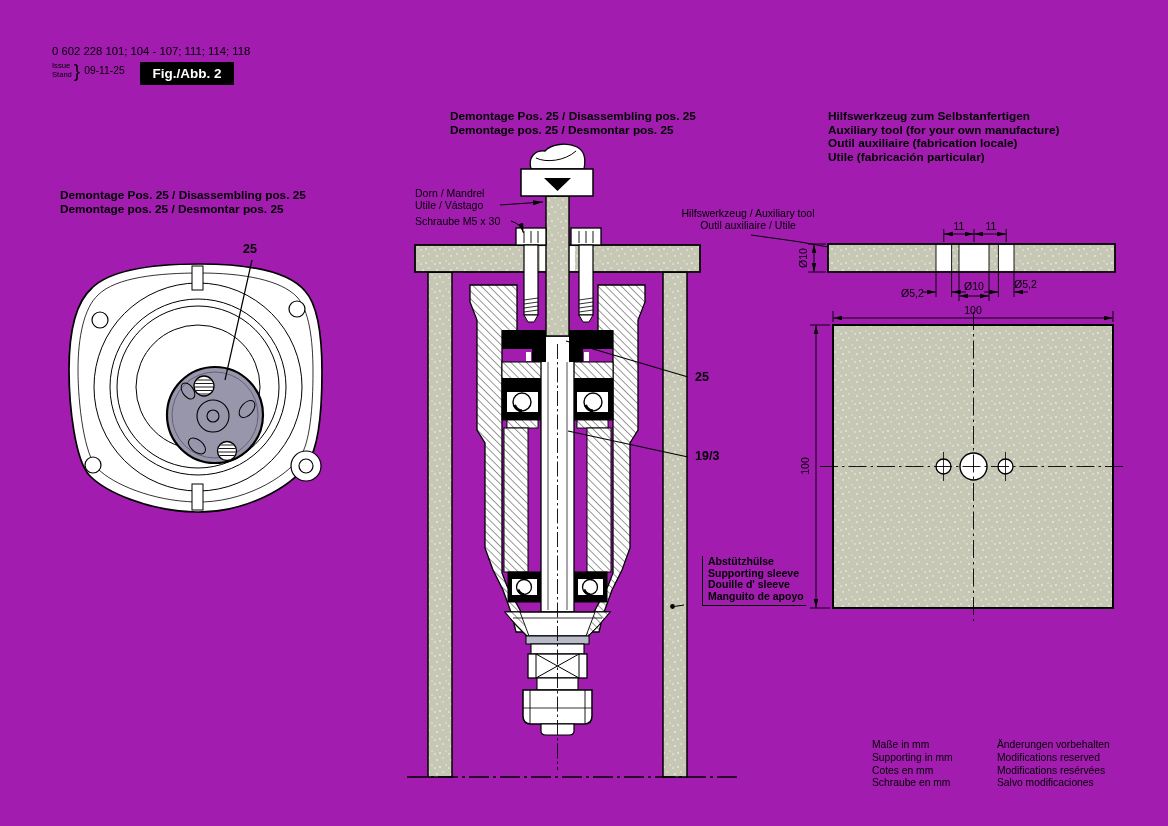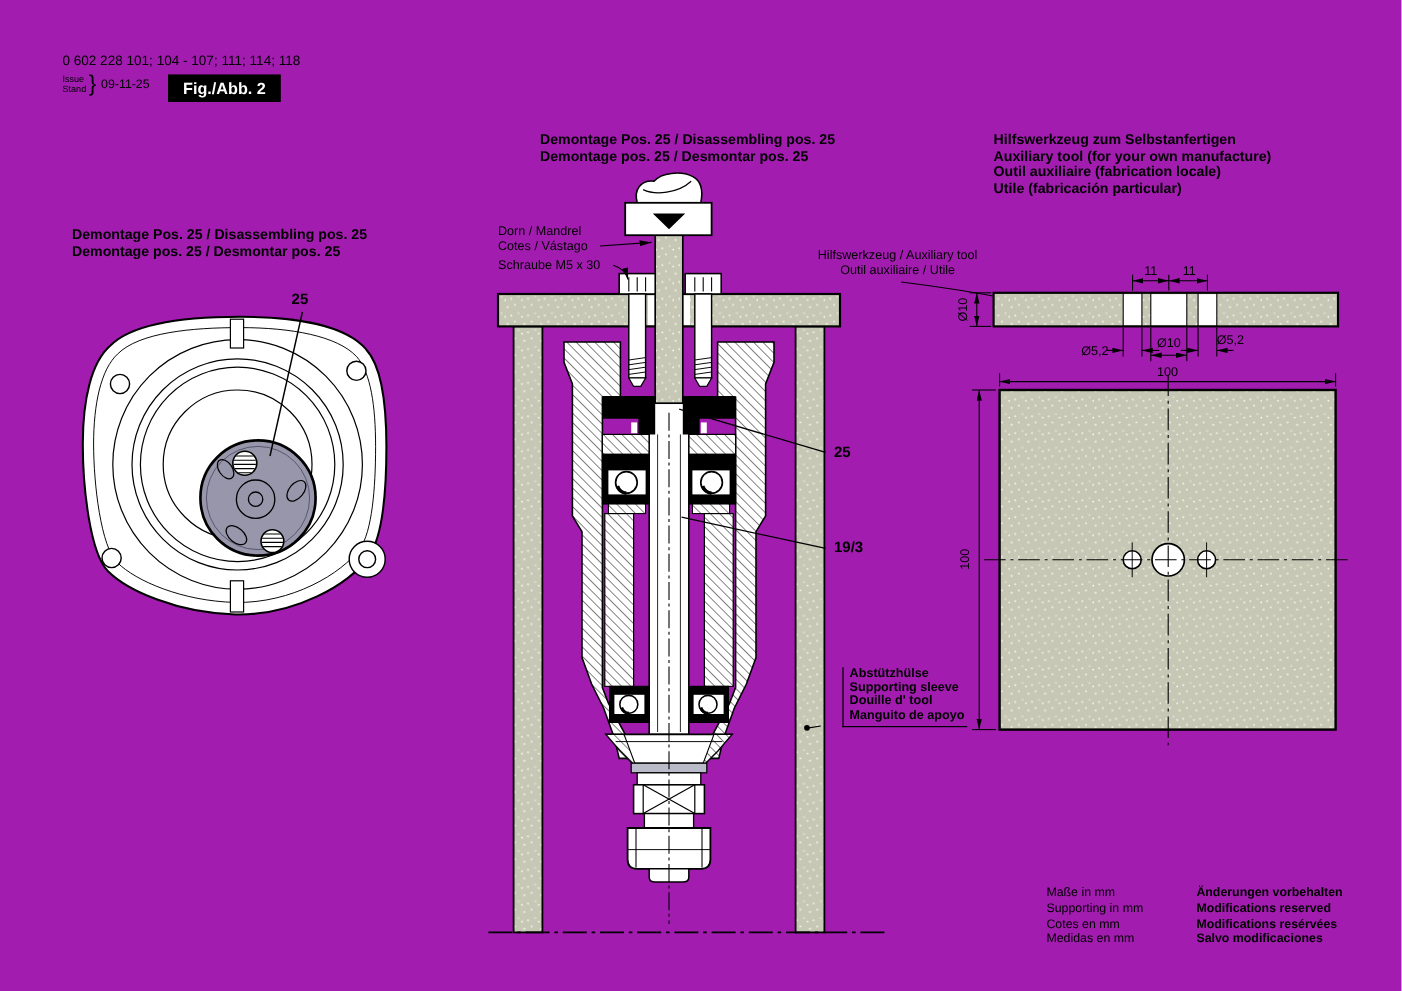--- a/index.html
+++ b/index.html
@@ -328,51 +328,51 @@
 
 <div class="abs bcap" style="left:828px;top:110px;">
   <div>Hilfswerkzeug zum Selbstanfertigen</div>
   <div>Auxiliary tool (for your own manufacture)</div>
   <div>Outil auxiliaire (fabrication locale)</div>
   <div>Utile (fabricación particular)</div>
 </div>
 
 <div class="abs sm" style="left:415px;top:188px;">
   <div>Dorn / Mandrel</div>
-  <div>Cotes / Vástago</div>
+  <div>Utile / Vástago</div>
 </div>
 <div class="abs sm" style="left:415px;top:216px;">Schraube M5 x 30</div>
 <div class="abs sm center-txt" style="left:678px;top:208px;width:140px;">
   <div>Hilfswerkzeug / Auxiliary tool</div>
   <div>Outil auxiliaire / Utile</div>
 </div>
 <div class="abs blab" style="left:695px;top:371px;">25</div>
 <div class="abs blab" style="left:695px;top:450px;">19/3</div>
 <div class="abs sm sleeve-block" style="left:702px;top:556px;font-weight:bold;">
   <div>Abstützhülse</div>
   <div>Supporting sleeve</div>
-  <div>Douille d' tool</div>
+  <div>Douille d' sleeve</div>
   <div>Manguito de apoyo</div>
 </div>
 
 <div class="abs dim cx" style="left:959px;top:221px;">11</div>
 <div class="abs dim cx" style="left:991px;top:221px;">11</div>
 <div class="abs dim rotc" style="left:803px;top:258px;">Ø10</div>
 <div class="abs dim" style="left:901px;top:288px;">Ø5,2</div>
 <div class="abs dim cx" style="left:974px;top:281px;">Ø10</div>
 <div class="abs dim" style="left:1014px;top:279px;">Ø5,2</div>
 <div class="abs dim cx" style="left:973px;top:305px;">100</div>
 <div class="abs dim rotc" style="left:805px;top:466px;">100</div>
 
 <div class="abs foot" style="left:872px;top:739px;">
   <div>Maße in mm</div>
   <div>Supporting in mm</div>
   <div>Cotes en mm</div>
-  <div>Medidas en mm</div>
-</div>
-<div class="abs foot" style="left:997px;top:739px;font-weight:bold;">
+  <div>Schraube en mm</div>
+</div>
+<div class="abs foot" style="left:997px;top:739px;">
   <div>Änderungen vorbehalten</div>
   <div>Modifications reserved</div>
   <div>Modifications resérvées</div>
   <div>Salvo modificaciones</div>
 </div>
 
 </div>
 
 </body></html>

